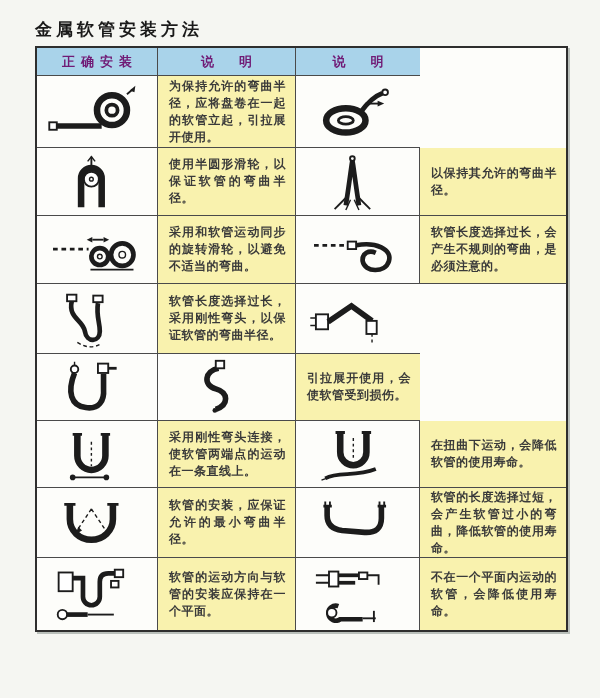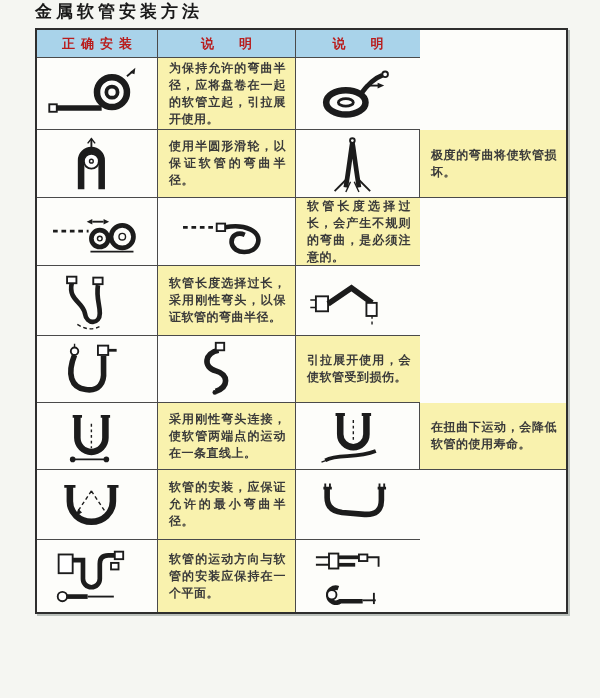--- a/index.html
+++ b/index.html
@@ -6,21 +6,21 @@
     --page-bg:#f5f6f2; --header-bg:#a9d3ea; --note-bg:#f9f2ae; --image-bg:#fdfdfa;
     --grid-border:#4a4a4a; --outer-border:#2e2e2e; --text-color:#3a3a3a; --title-color:#1a1a1a;
   }
   *{box-sizing:border-box;margin:0;padding:0}
   html,body{width:600px;height:698px}
   body{
     background:var(--page-bg);
     font-family:"Liberation Sans", sans-serif;
     overflow:hidden;
   }
-  .page{width:600px;height:521px;padding-top:0}
+  .page{width:600px;height:521px;padding-top:18px}
   .title{
     margin:0 0 5px 35px;
     font-family:"Liberation Serif", serif;
     font-size:17px;font-weight:bold;letter-spacing:4px;
     color:var(--title-color);
   }
   .tbl{
     margin-left:35px;width:533px;
     border:2px solid var(--outer-border);
     background:var(--image-bg);
@@ -35,21 +35,21 @@
     border-right:1px solid var(--grid-border);
     border-bottom:1px solid var(--grid-border);
     overflow:hidden;
   }
   .cell:last-child{border-right:none}
   .row:last-child .cell{border-bottom:none}
   .header{height:28px}
   .hcell{
     background:var(--header-bg);
     display:flex;align-items:center;justify-content:center;
-    font-size:13px;font-weight:bold;letter-spacing:6px;color:#b91c1c;
+    font-size:13px;font-weight:bold;letter-spacing:6px;color:#701a75;
     padding-left:6px;
   }
   .img{
     background:var(--image-bg);
     display:flex;align-items:center;justify-content:center;
   }
   .img svg{width:108px;height:58px}
   .note{
     background:var(--note-bg);
     display:flex;align-items:center;
@@ -117,38 +117,41 @@
         <svg viewBox="0 0 110 62" stroke="#1c1c1c" fill="none">
           <path d="M42 56 C 46 30, 48 13, 49 8 C 50 13, 52 30, 56 56" stroke-width="5"></path>
           <circle cx="49" cy="6" r="2.5" stroke-width="2"></circle>
           <path d="M44 46 L30 60" stroke-width="2"></path>
           <path d="M54 46 L68 60" stroke-width="2"></path>
           <path d="M47 50 L42 61" stroke-width="1.5"></path>
           <path d="M51 50 L56 61" stroke-width="1.5"></path>
         </svg>
       </div>
       <div class="cell note">
-          <p>极度的弯曲将使软管损坏。</p>
+          <p>以保持其允许的弯曲半径。</p>
         </div>
     </div>
 
     <div class="row" style="--rh:68px">
       <div class="cell img">
         <svg viewBox="0 0 110 62" stroke="#1c1c1c" fill="none">
           <path d="M8 30 H46" stroke-width="3" stroke-dasharray="5 4"></path>
           <circle cx="58" cy="38" r="9" stroke-width="5"></circle>
           <circle cx="58" cy="38" r="2.5" stroke-width="1.5"></circle>
           <circle cx="82" cy="36" r="12" stroke-width="5"></circle>
           <circle cx="82" cy="36" r="3.5" stroke-width="1.5"></circle>
           <path d="M48 52 h46" stroke-width="2"></path>
           <path d="M50 20 h12" stroke-width="2"></path>
           <polygon points="44,20 50,17 50,23" fill="#1c1c1c" stroke="none"></polygon>
           <polygon points="68,20 62,17 62,23" fill="#1c1c1c" stroke="none"></polygon>
         </svg>
       </div>
+      <div class="cell note">
+          <p>采用和软管运动同步的旋转滑轮，以避免不适当的弯曲。</p>
+        </div>
       <div class="cell img">
         <svg viewBox="0 0 110 62" stroke="#1c1c1c" fill="none">
           <path d="M8 26 H50" stroke-width="3" stroke-dasharray="5 4"></path>
           <rect x="44" y="22" width="9" height="8" fill="#fff" stroke-width="2"></rect>
           <path d="M53 26 C 74 22, 92 30, 88 43 C 84 56, 62 55, 60 43 C 59 34, 67 31, 74 34" stroke-width="5"></path>
         </svg>
       </div>
       <div class="cell note">
           <p>软管长度选择过长，会产生不规则的弯曲，是必须注意的。</p>
         </div>
@@ -240,20 +243,23 @@
       <div class="cell note">
           <p>软管的安装，应保证允许的最小弯曲半径。</p>
         </div>
       <div class="cell img">
         <svg viewBox="0 0 110 62" stroke="#1c1c1c" fill="none">
           <path d="M22 13 V23 Q 22 37 38 39 L 62 41 Q 80 42 80 26 V13" stroke-width="6"></path>
           <path d="M18 13 h9 M76 13 h9" stroke-width="3"></path>
           <path d="M20 8 v5 M25 8 v5 M78 8 v5 M83 8 v5" stroke-width="2"></path>
         </svg>
       </div>
+      <div class="cell note">
+          <p>软管的长度选择过短，会产生软管过小的弯曲，降低软管的使用寿命。</p>
+        </div>
     </div>
 
     <div class="row" style="--rh:72px">
       <div class="cell img">
         <svg viewBox="0 0 110 62" stroke="#1c1c1c" fill="none">
           <rect x="14" y="8" width="15" height="20" fill="#fff" stroke-width="2"></rect>
           <path d="M29 14 H40 V34 A 9 9 0 0 0 58 34 V18 Q 58 9 67 9 H 74" stroke-width="5"></path>
           <rect x="74" y="5" width="9" height="8" fill="#fff" stroke-width="2"></rect>
           <rect x="70" y="17" width="8" height="7" fill="#fff" stroke-width="2"></rect>
           <circle cx="18" cy="53" r="5" fill="#fff" stroke-width="2"></circle>
@@ -271,16 +277,19 @@
           <path d="M34 11 h22" stroke-width="4"></path>
           <path d="M34 19 h18" stroke-width="4"></path>
           <rect x="56" y="8" width="9" height="7" fill="#fff" stroke-width="2"></rect>
           <path d="M65 11 h12 v10" stroke-width="2"></path>
           <path d="M34 44 a8 8 0 1 0 2 14 h24" stroke-width="5"></path>
           <circle cx="27" cy="51" r="5" fill="#fff" stroke-width="2"></circle>
           <path d="M60 57 h14" stroke-width="2"></path>
           <path d="M72 49 v12" stroke-width="2"></path>
         </svg>
       </div>
+      <div class="cell note">
+          <p>不在一个平面内运动的软管，会降低使用寿命。</p>
+        </div>
     </div>
 
   </div>
 </div>
 
 </body></html>

